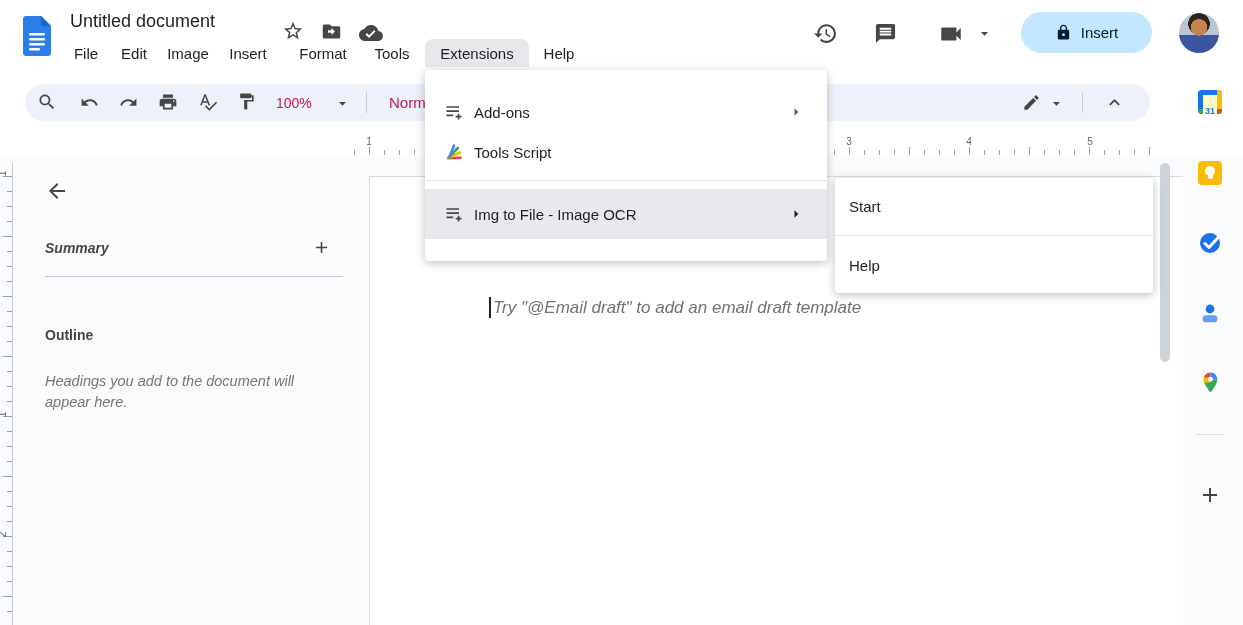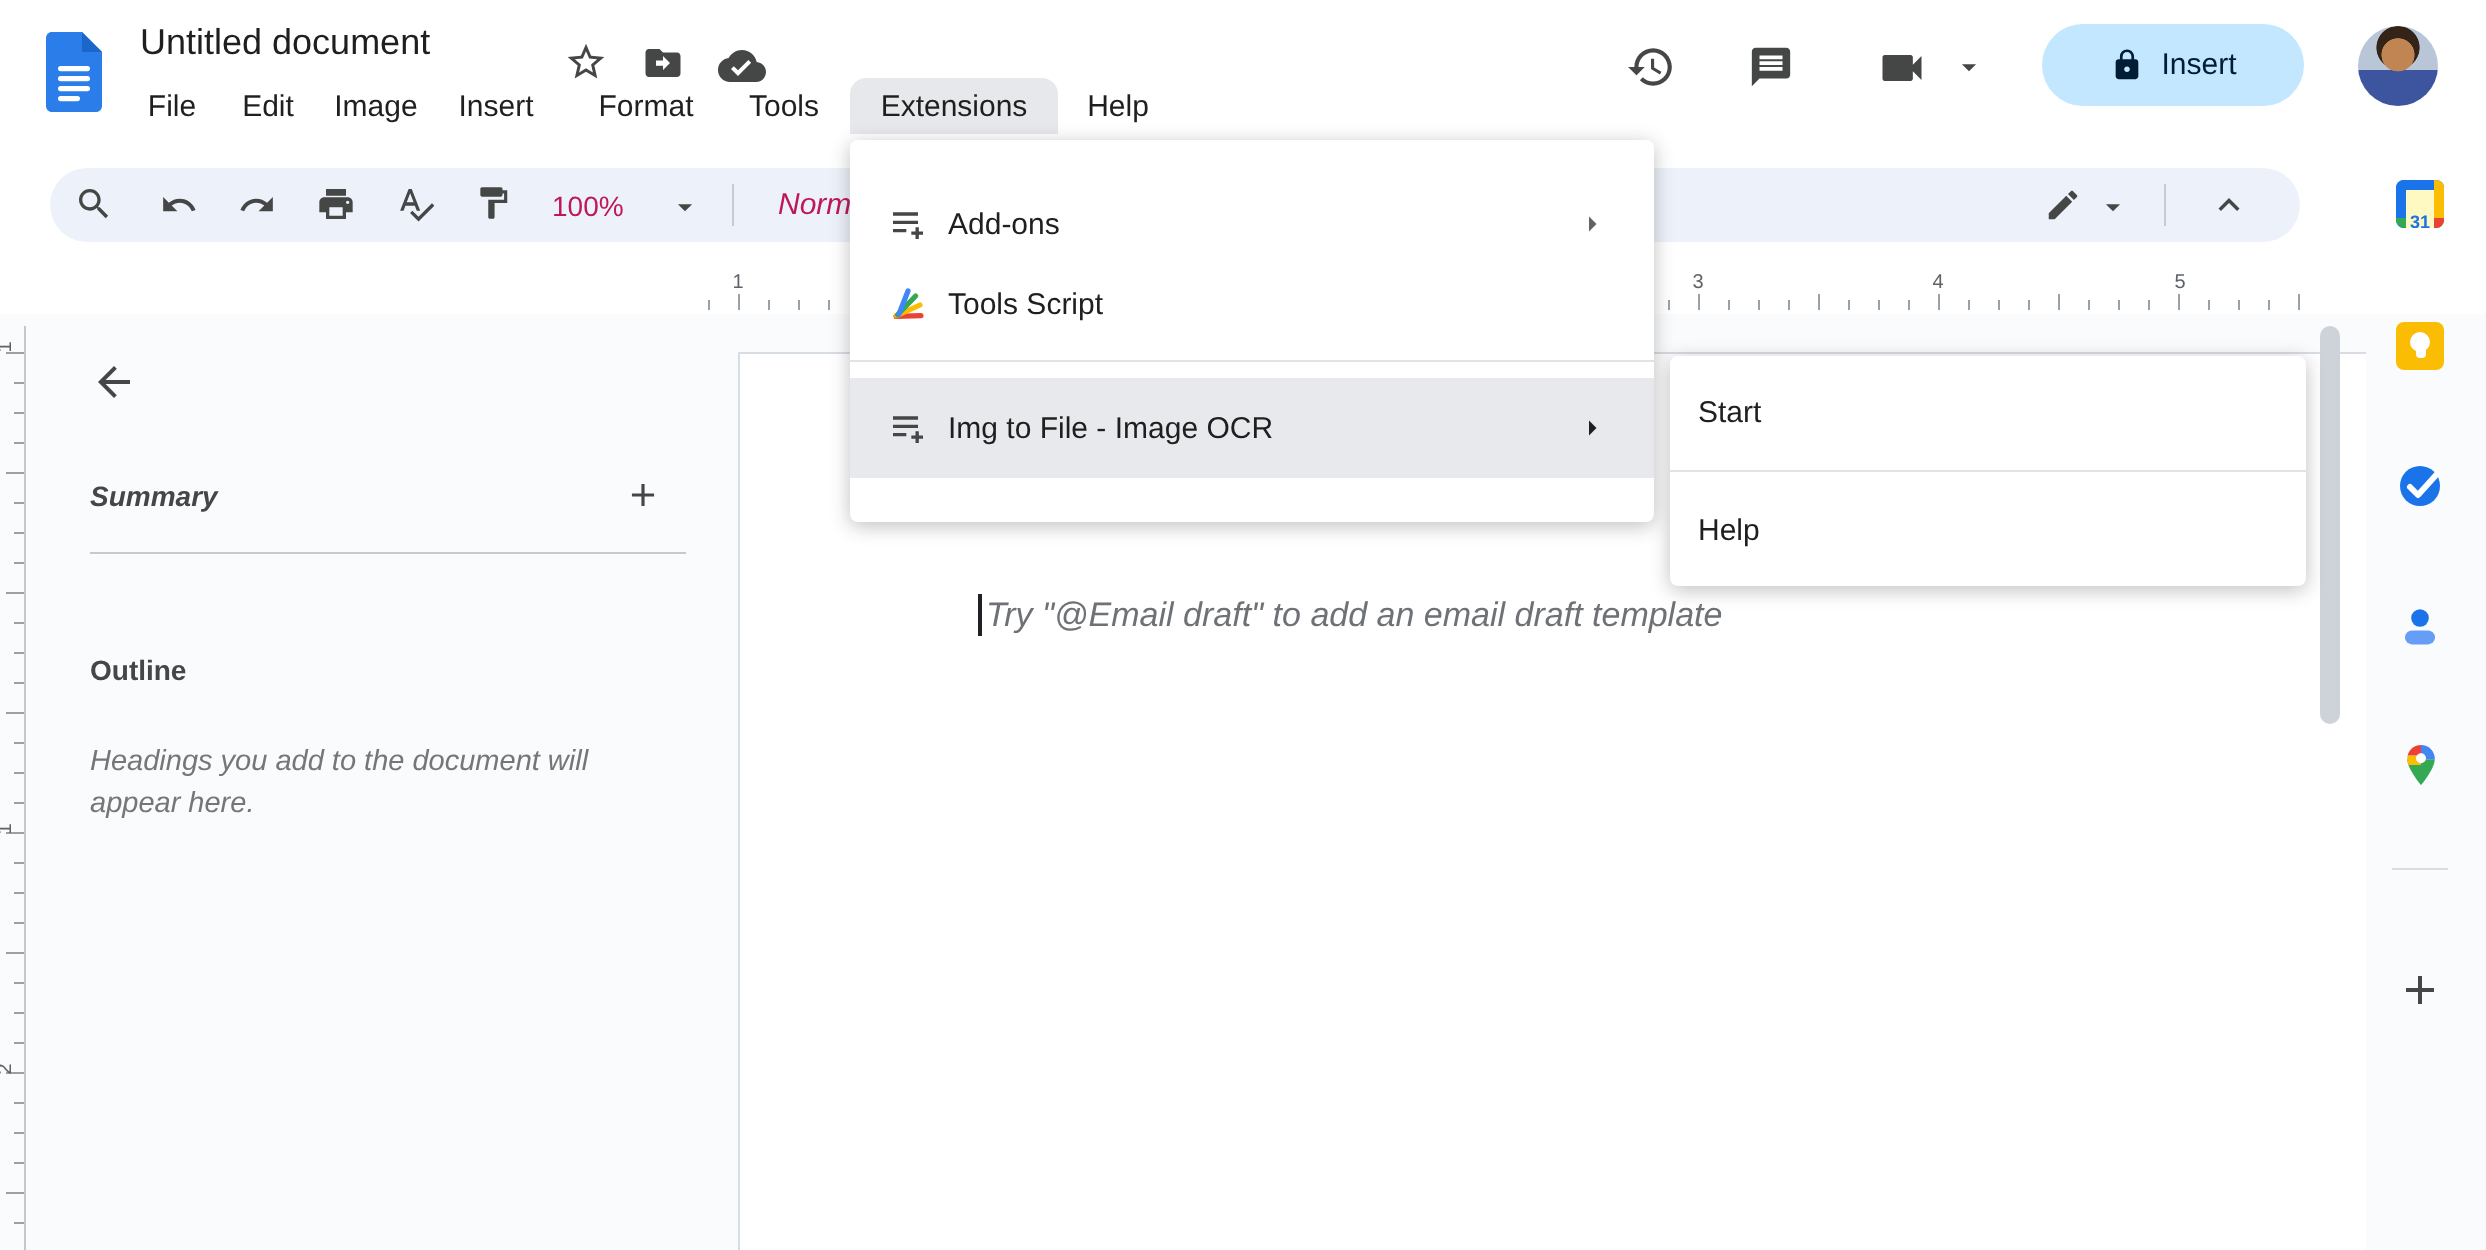--- a/index.html
+++ b/index.html
@@ -184,21 +184,21 @@
         <path d="M18 4V3c0-.55-.45-1-1-1H5c-.55 0-1 .45-1 1v4c0 .55.45 1 1 1h12c.55 0 1-.45 1-1V6h1v4H9v11c0 .55.45 1 1 1h2c.55 0 1-.45 1-1v-9h8V4h-3z"></path>
       </svg>
   </div>
   <div class="abs tb-text" style="left:276px;top:95px;">100%</div>
   <div class="abs icon-btn" style="left:334px;top:95px;">
     <svg width="17" height="17" viewBox="0 0 24 24" fill="#444746">
         <path d="M7 10l5 5 5-5z"></path>
       </svg>
   </div>
   <div class="abs tb-sep" style="left:366px;top:92px;height:21px;"></div>
-  <div class="abs tb-text" style="left:389px;top:94px;font-size:15px;font-style:italic;">Norm</div>
+  <div class="abs tb-text" style="left:389px;top:94px;font-size:15px;">Norm</div>
 
   <div class="abs icon-btn" style="left:1022px;top:93px;">
     <svg width="19" height="19" viewBox="0 0 24 24" fill="#444746">
         <path d="M3 17.25V21h3.75L17.81 9.94l-3.75-3.75L3 17.25zM20.71 7.04c.39-.39.39-1.02 0-1.41l-2.34-2.34c-.39-.39-1.02-.39-1.41 0l-1.83 1.83 3.75 3.75 1.83-1.83z"></path>
       </svg>
   </div>
   <div class="abs icon-btn" style="left:1048px;top:95px;">
     <svg width="17" height="17" viewBox="0 0 24 24" fill="#444746">
         <path d="M7 10l5 5 5-5z"></path>
       </svg>

